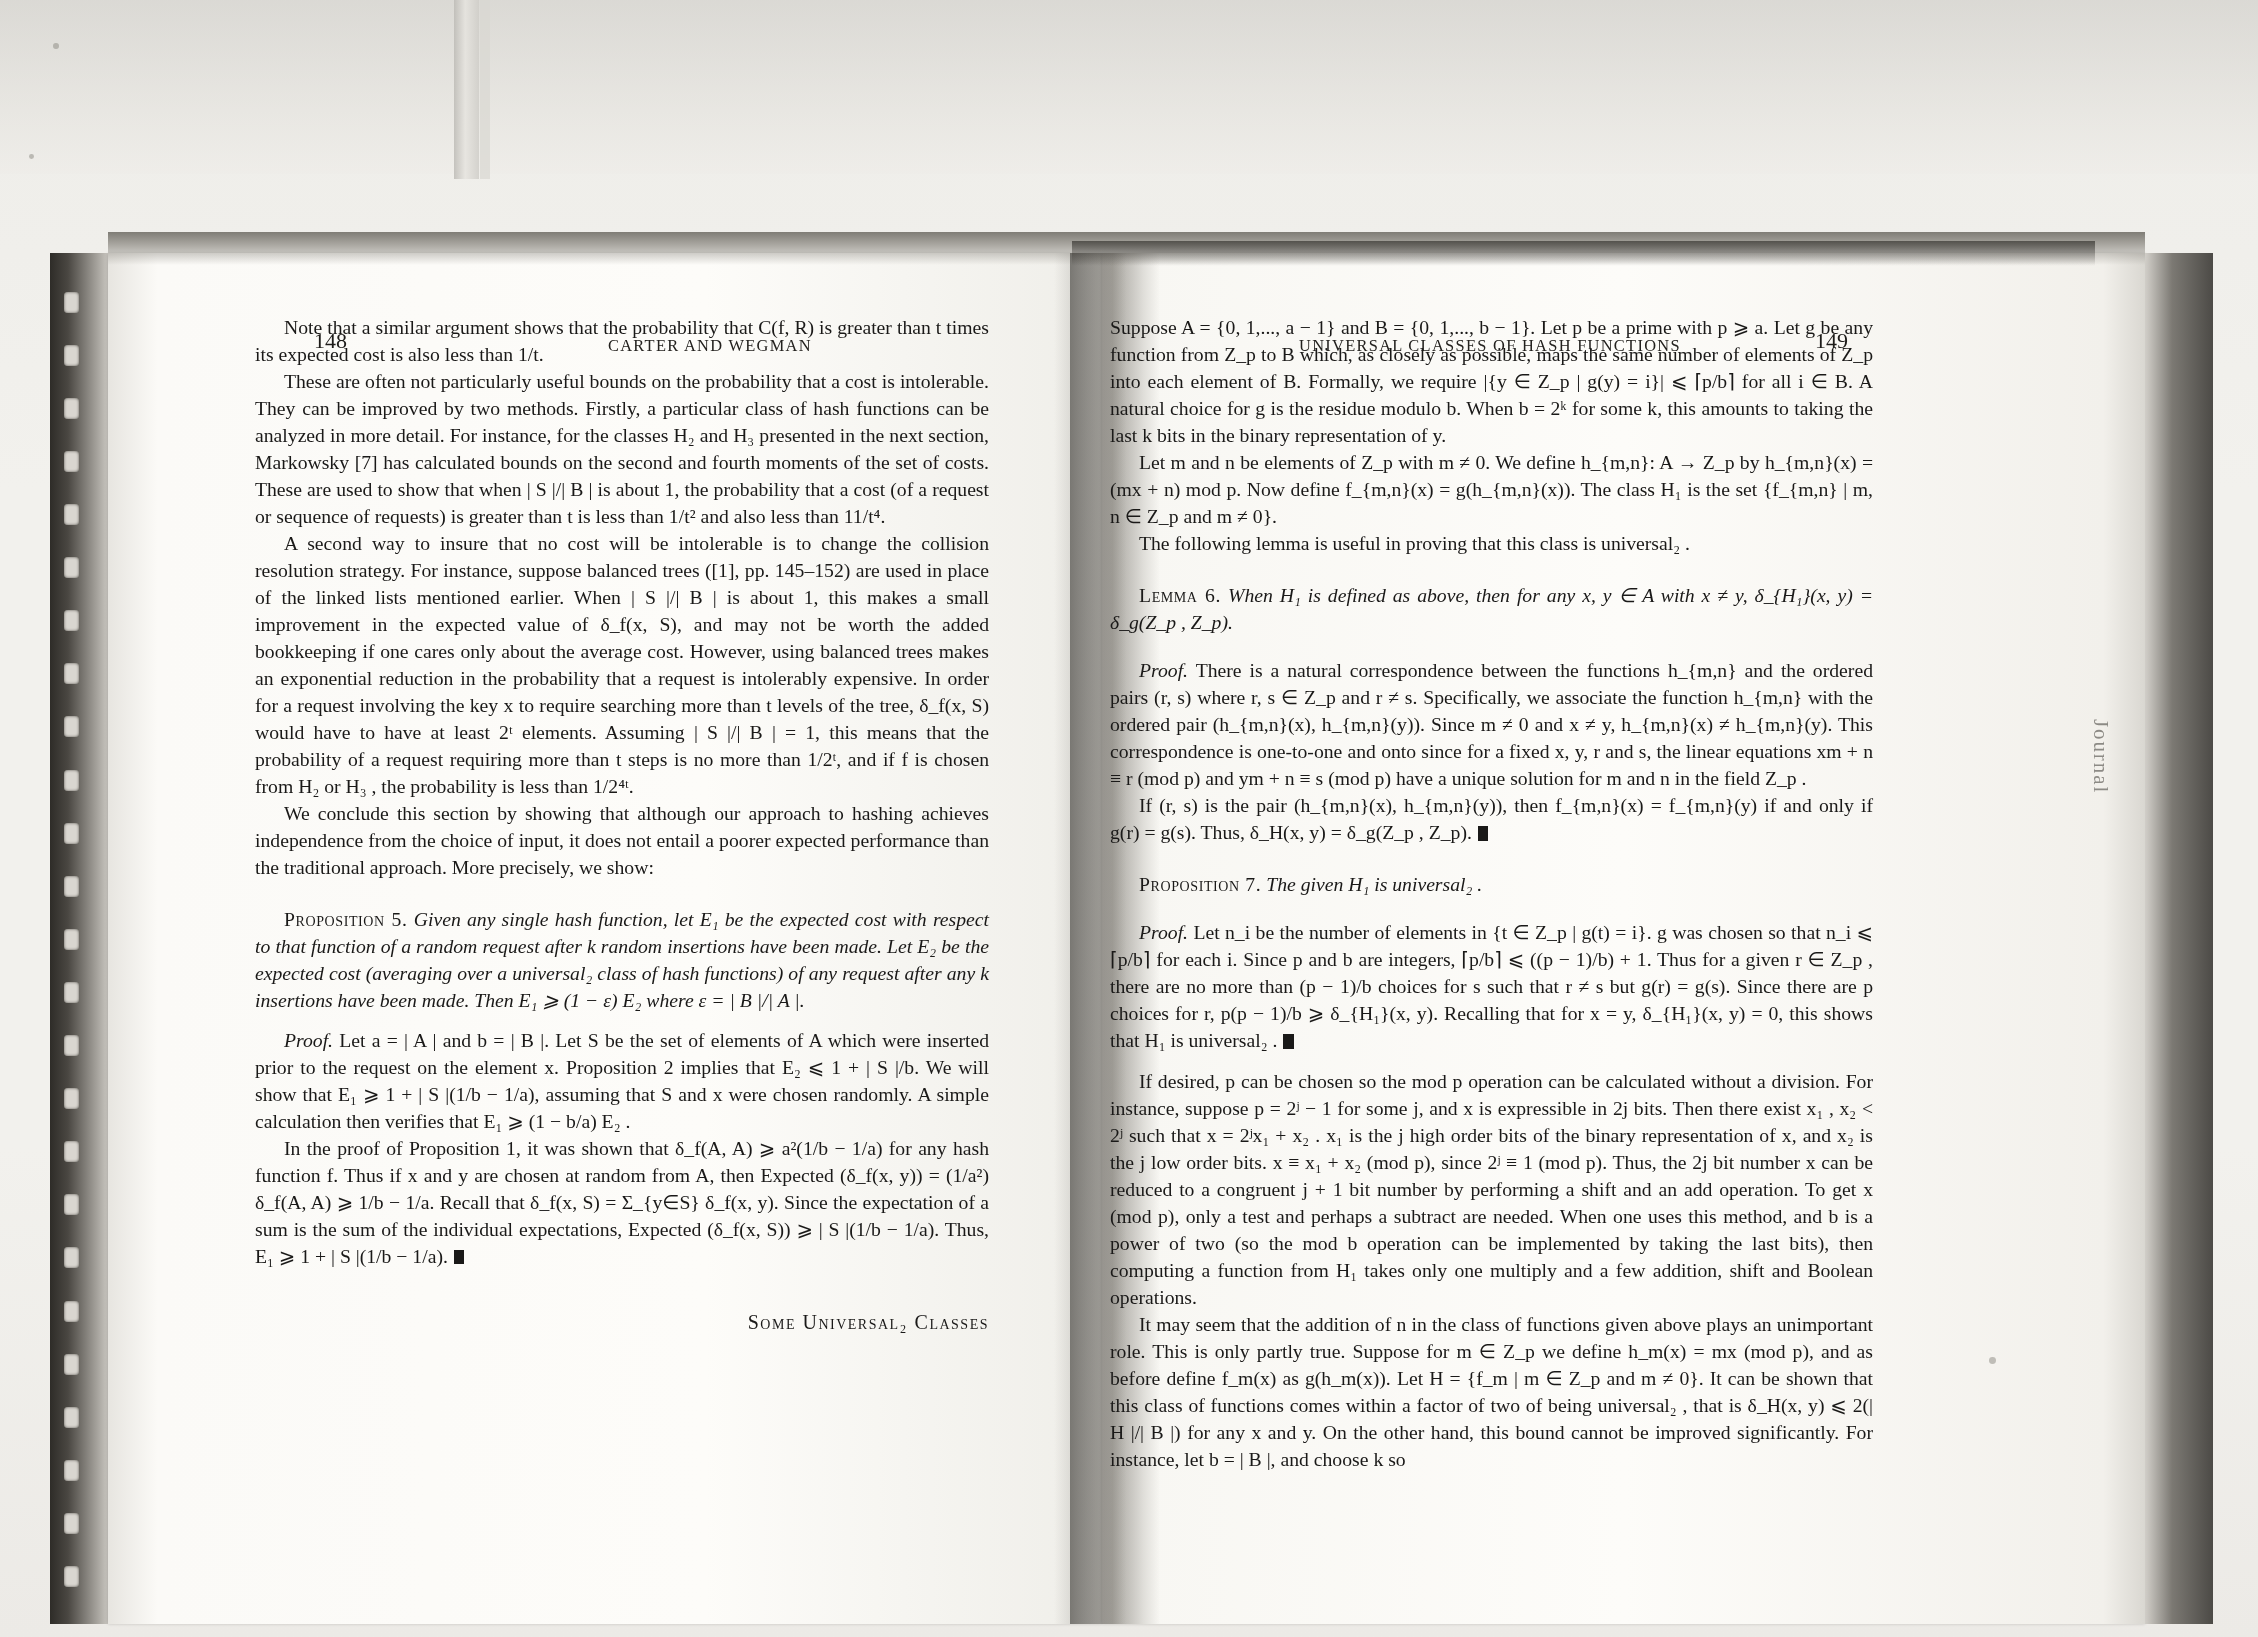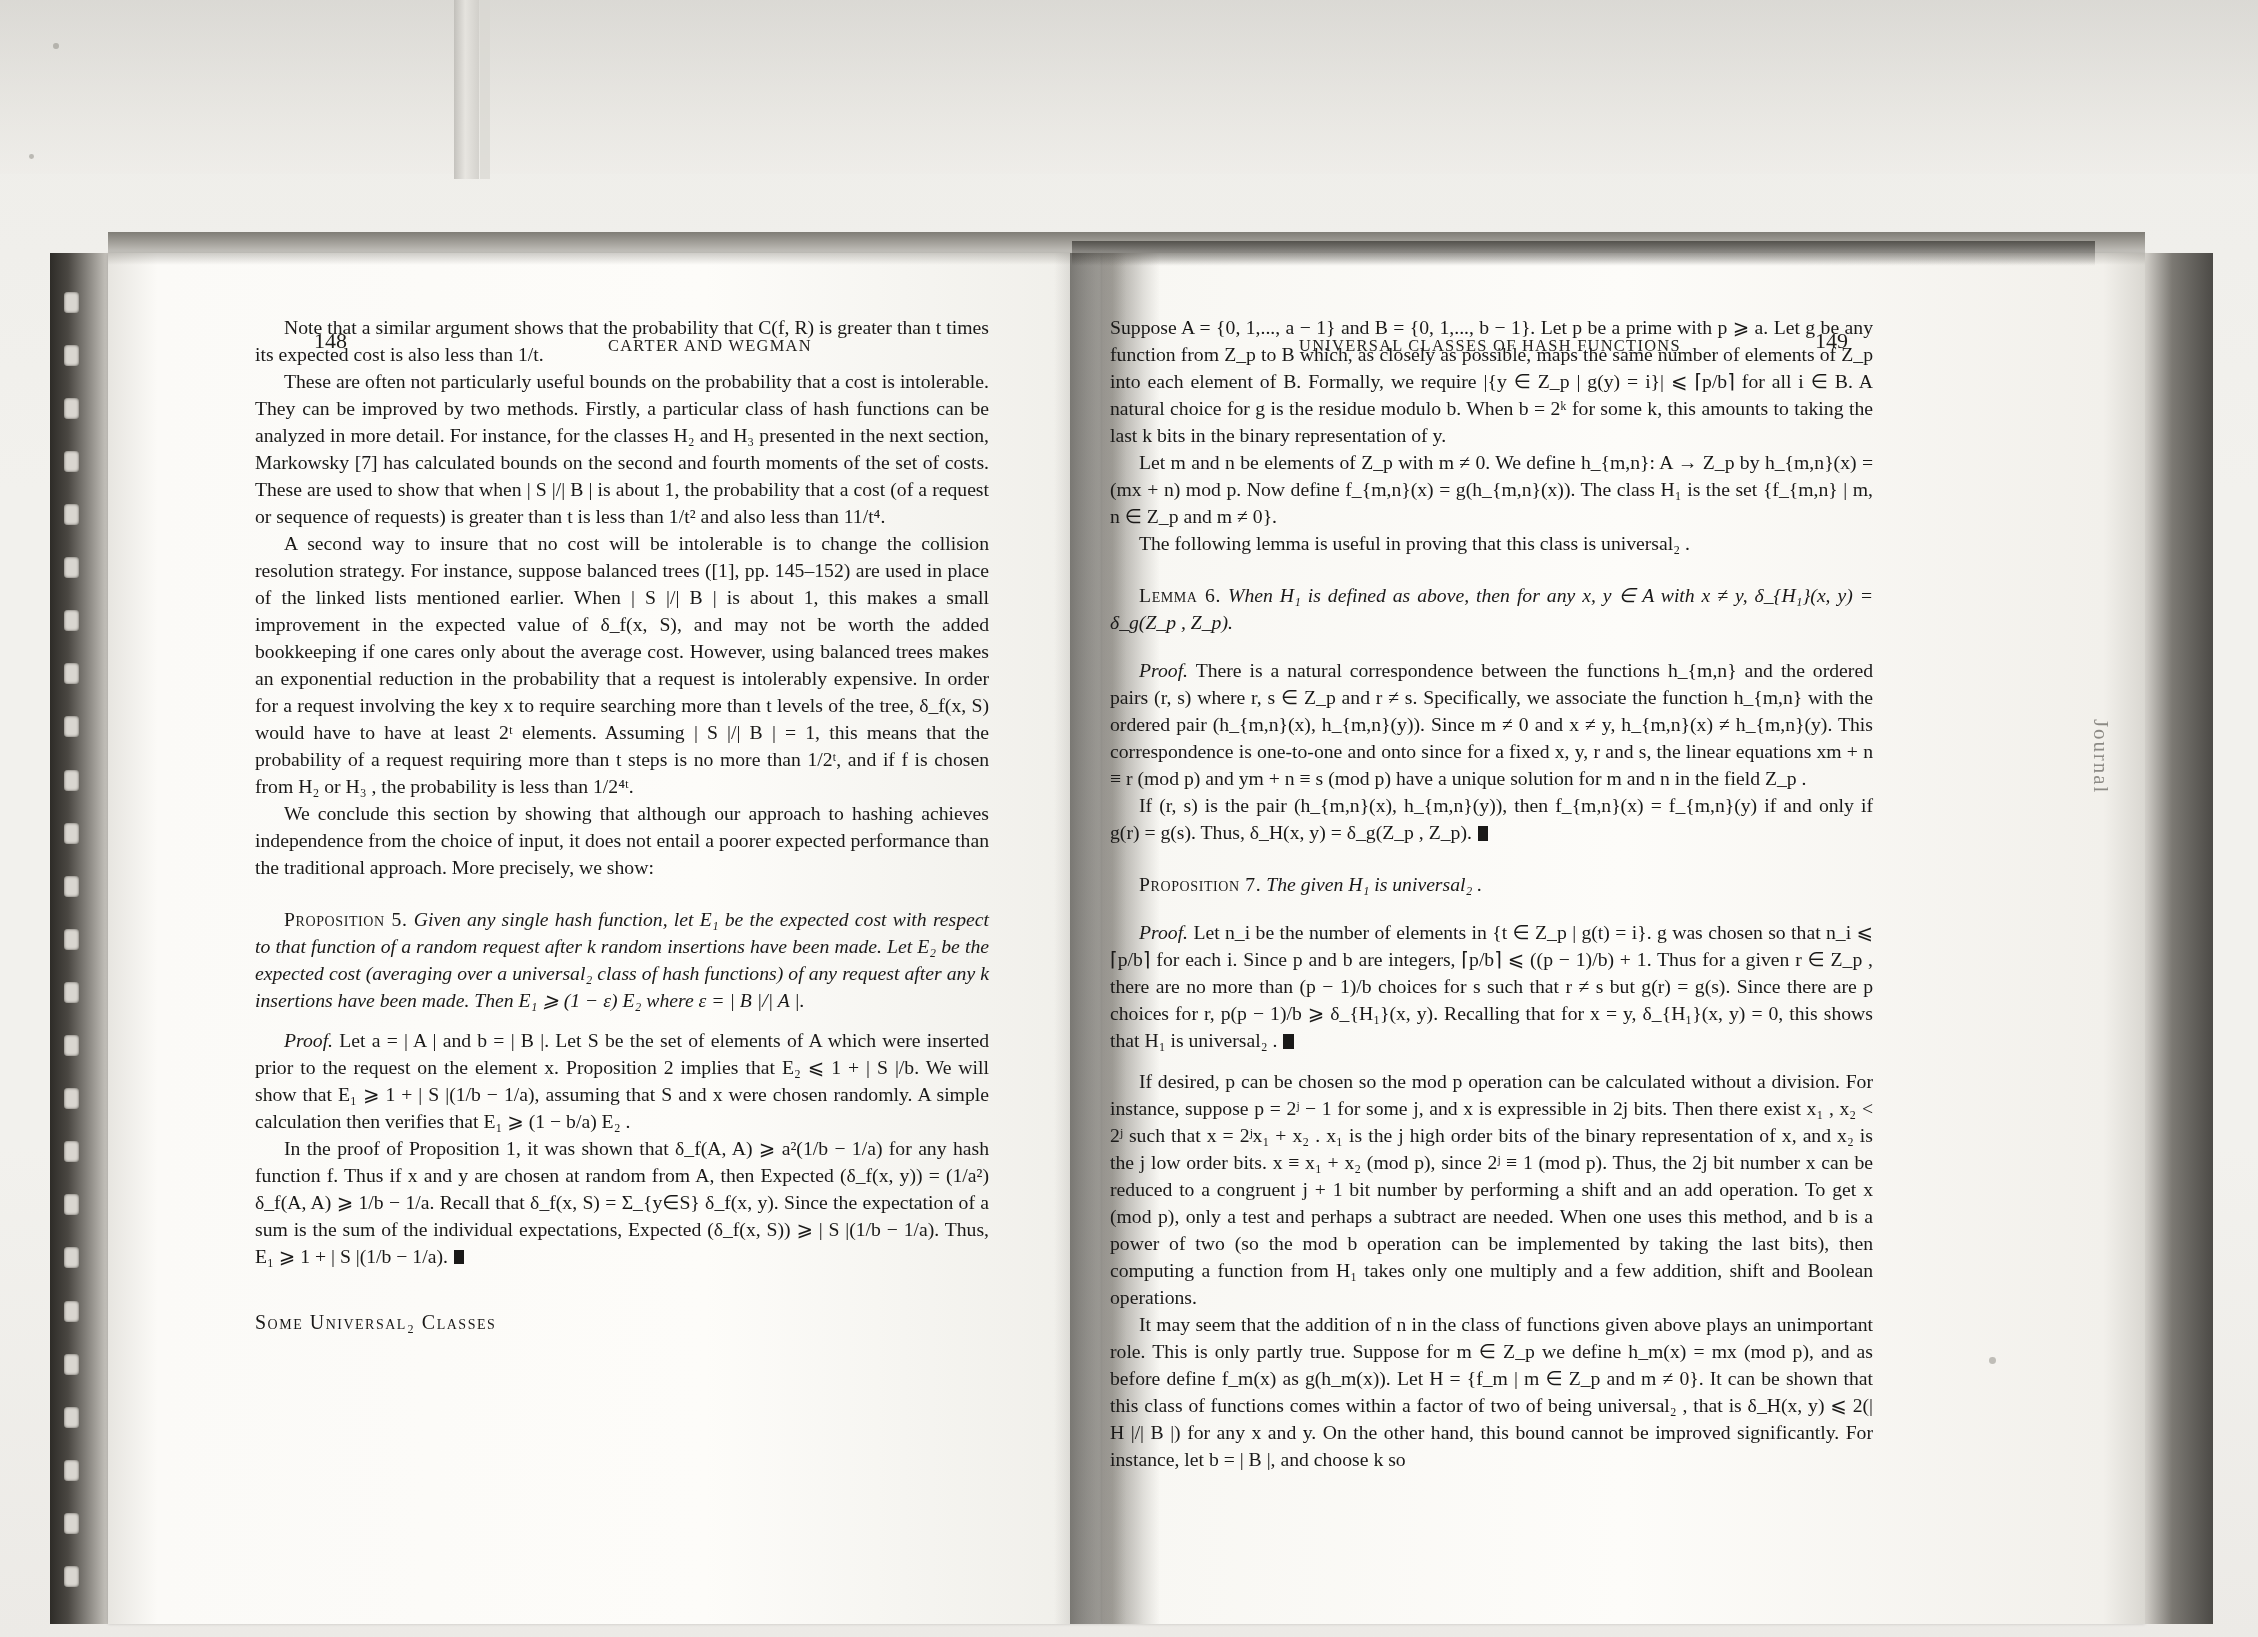--- a/index.html
+++ b/index.html
@@ -161,21 +161,21 @@
   }
   i, .it { font-style: italic; }
   .qed {
     display: inline-block;
     width: 10.6px; height: 14.5px;
     background: #1a1918;
     vertical-align: -1.9px;
     margin-left: 5.8px;
   }
   .section-title {
-    text-align: left;
+    text-align: right;
     font-variant: small-caps;
     letter-spacing: 1.5px;
     font-size: 20px;
     margin: 39px 0 25px 0;
     text-indent: 0;
   }
   
   .right-col p { }
   .ink-heavy {
     position: absolute;

